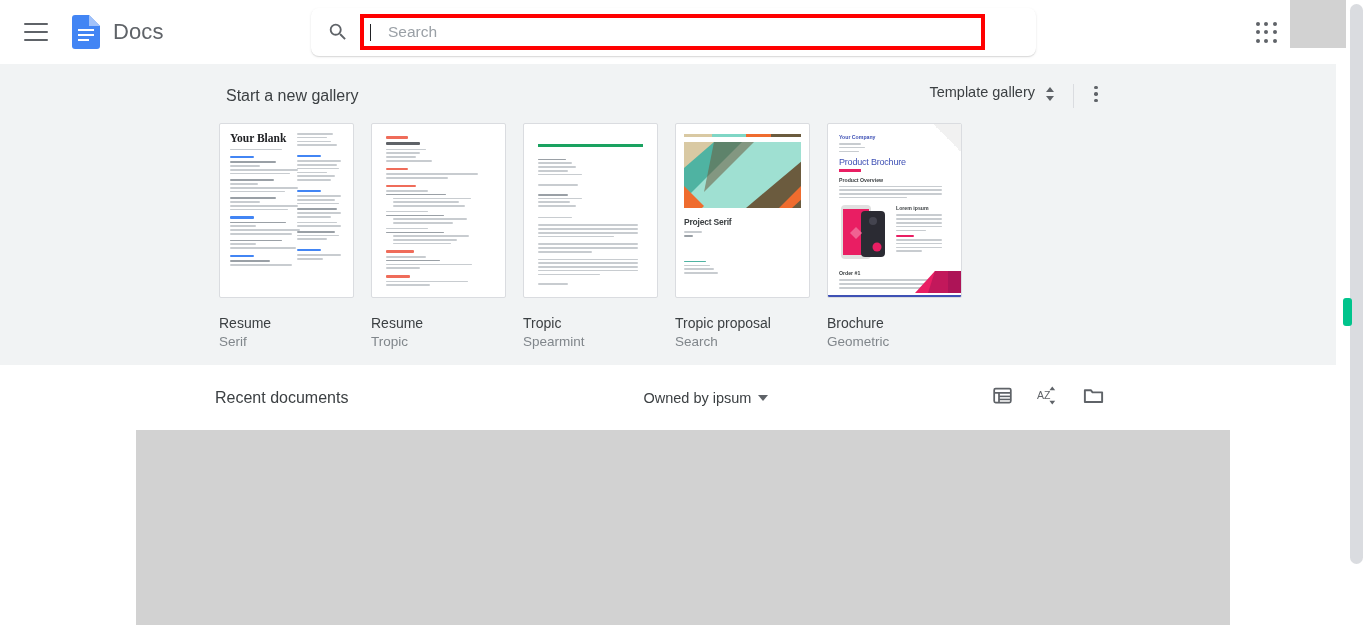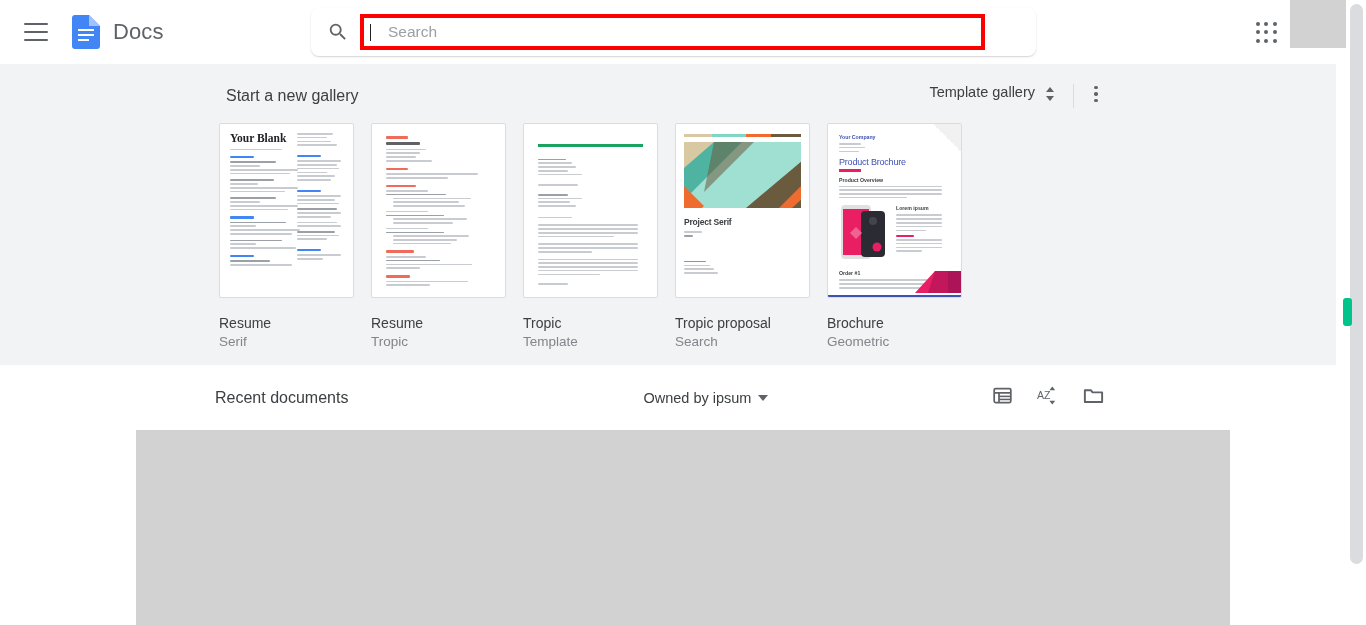--- a/index.html
+++ b/index.html
@@ -384,21 +384,21 @@
               <div class="ln" style="width:100px"></div>
             <div class="ln" style="width:100px"></div>
               <div class="ln" style="width:100px"></div>
             <div class="ln" style="width:62px"></div>
           </div>
           <div class="ln" style="width:30px;margin-top:8px"></div>
 
         </div>
       </div>
       <div class="tpl-name">Tropic</div>
-      <div class="tpl-sub">Template</div>
+      <div class="tpl-sub">Spearmint</div>
     </div>
 
     <div class="tpl-card">
       <div class="tpl-thumb">
         <div class="pp-strip">
           <div style="flex:1.3;background:#d9c9a3"></div>
           <div style="flex:1.6;background:#7fd6c5"></div>
           <div style="flex:1.2;background:#ef6c2e"></div>
           <div style="flex:1.4;background:#6b5b3e"></div>
         </div>

